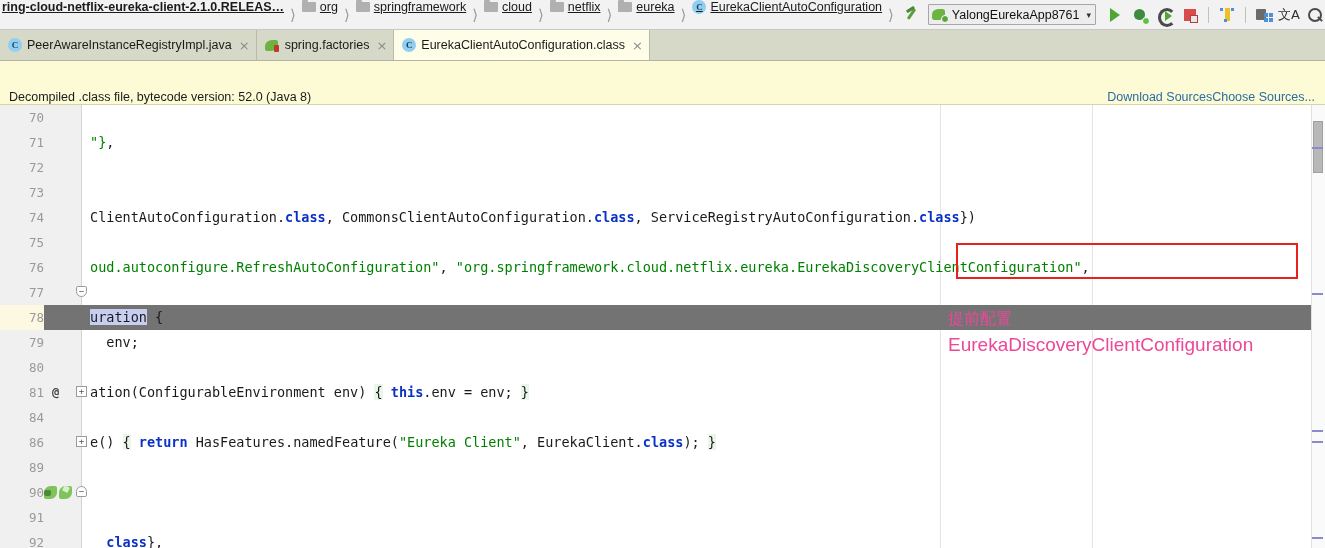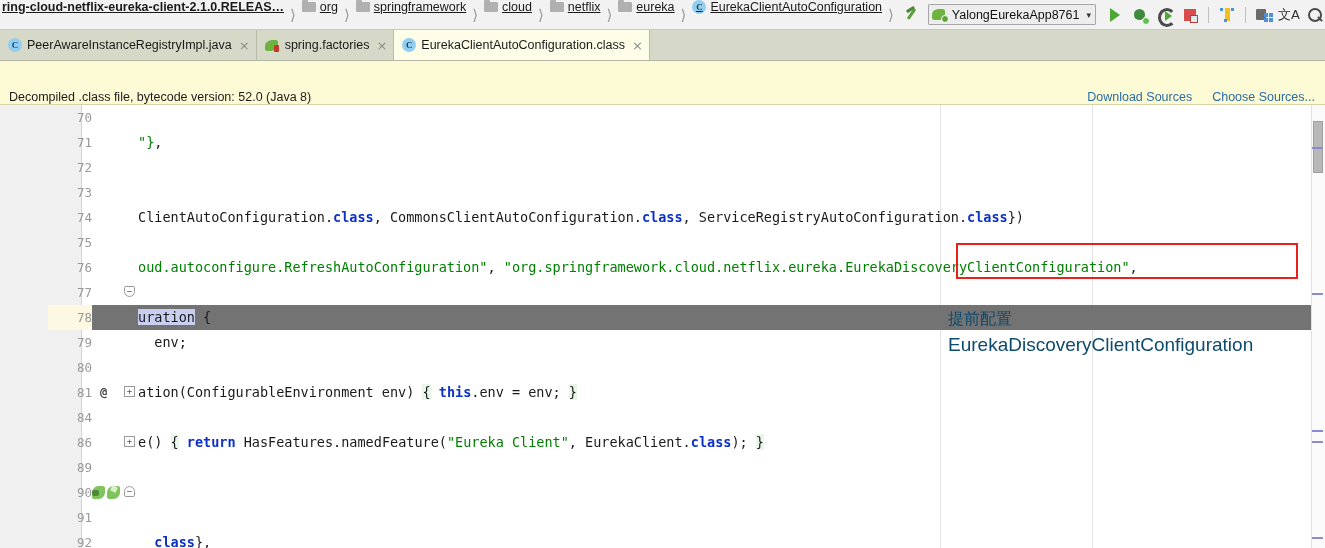--- a/index.html
+++ b/index.html
@@ -187,21 +187,21 @@
 
   
   .notifbar {
     height: 44px;
     background:#fdfbd6;
     border-bottom:1px solid #d8d4a8;
     display:flex; align-items:flex-end; justify-content:space-between;
     padding: 0 10px 0 9px;
     font-size:12.5px; color:#1b1b1b;
   }
-  .notif-links { display:flex; gap:20px; }
+  .notif-links { display:flex; }
   .notif-links a { color:#2b6ca3; text-decoration:none; font-size:12.5px; }
 
   
   .editor {
     position: relative;
     height: 461px;
     background: #fff;
     overflow: hidden;
   }
   .gutter {
@@ -209,21 +209,20 @@
     background:#f0f0f0; border-right:1px solid #d4d4d4;
   }
   .code-layer {
     position:absolute; left:0; top:0; right:0; bottom:0;
     font-family:"DejaVu Sans Mono", monospace;
     font-size:13.5px;
   }
   .row {
     position:relative; height:25px; line-height:25px;
     white-space:pre;
-    margin-left:48px;
   }
   .row.hl { background:#737373; }
   .row.hl .gutnum { background:#fdf8e2; }
   .gutnum {
     position:absolute; left:0; top:0; width:44px; height:25px;
     text-align:right; color:#999; font-size:12.5px;
     font-family:"DejaVu Sans Mono", monospace;
   }
   .gutmark {
     position:absolute; left:46px; top:0; width:34px; height:25px;
@@ -266,21 +265,21 @@
   }
 
   
   .redbox {
     position:absolute;
     border:2px solid #e8211a;
     pointer-events:none;
   }
   .annot {
     position:absolute;
-    color:#0c4a6e;
+    color:#ec4899;
     font-family:"Liberation Sans", sans-serif;
     white-space:nowrap;
   }
   .annot-cn { font-size:16px; }
   .annot-en { font-size:19px; }
 
   
   .scrollcol {
     position:absolute; right:0; top:0; width:14px; height:100%;
     background:#fafafa; border-left:1px solid #e0e0e0;

